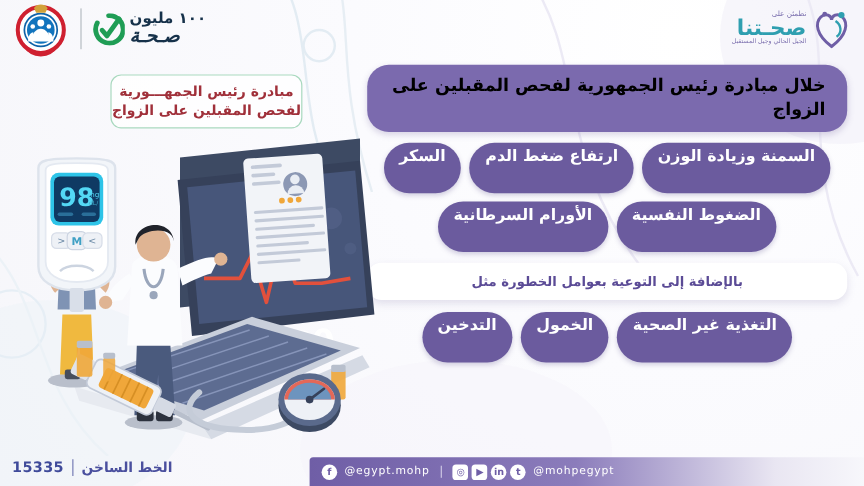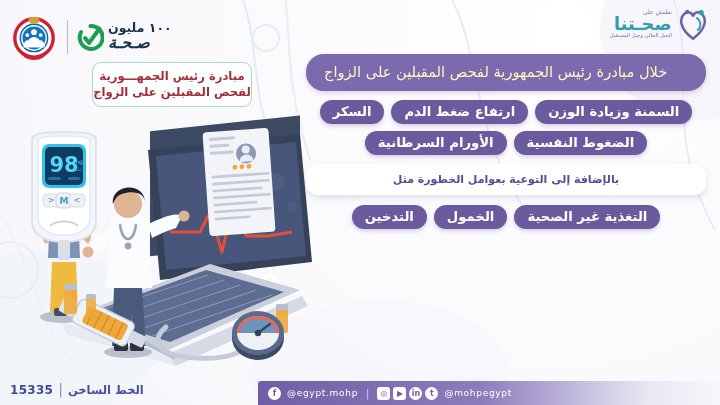--- a/index.html
+++ b/index.html
@@ -20,21 +20,21 @@
   .swirl{ position:absolute; pointer-events:none; }
   #swirl-a{ left:180px; top:-40px; width:220px; height:200px; }
   #swirl-b{ left:430px; top:-20px; width:300px; height:260px; }
   #swirl-c{ left:-30px; top:150px; width:200px; height:230px; }
   .blob{ position:absolute; border-radius:50%; pointer-events:none; }
   #blob-1{ left:600px; top:-60px; width:200px; height:180px; background:#f0eef8; opacity:.55; }
   #blob-2{ left:-70px; top:250px; width:230px; height:170px; background:#eef4f9; opacity:.6; }
   #blob-3{ left:250px; top:300px; width:260px; height:150px; background:#f4f2fa; opacity:.4; }
 
   
-  #logo-row{ position:absolute; left:10px; top:13px; display:flex; align-items:center; gap:9px; direction:ltr;}
+  #logo-row{ position:absolute; left:10px; top:0; display:flex; align-items:center; gap:9px; direction:ltr;}
   #moh-seal{ width:48px; height:48px; position:relative; }
   #logo-divider{ width:1px; height:34px; background:#9aa2aa; opacity:.7; }
   #hundred-million{ display:flex; align-items:center; gap:4px; direction:rtl; }
   #hm-check{ width:27px; height:27px; }
   #hm-text{ display:flex; flex-direction:column; align-items:flex-end; line-height:1.02; color:#16314a; }
   #hm-line1{ font-size:12.5px; font-weight:bold; letter-spacing:-.2px; }
   #hm-line2{ font-size:16px; font-weight:bold; letter-spacing:2.4px;font-style:italic; }
 
   
   #initiative-box{
@@ -55,37 +55,37 @@
   #sehetna-heart{ width:34px; height:36px; }
 
   
   #content{
     position:absolute; right:14px; top:54px; width:400px;
     display:flex; flex-direction:column; align-items:stretch; gap:9px;
   }
   #header-banner{
     background:#7b6aae; border-radius:18px;
     padding:8px 18px 9px;
-    color:#fef9c3; text-align:left; line-height:1.34;
-    font-size:14.6px; font-weight:normal;
+    color:#000000; text-align:right; line-height:1.34;
+    font-size:14.6px; font-weight:bold;
     box-shadow:0 2px 5px rgba(90,75,140,.22);
   }
   .white-card{
     background:#ffffff; border-radius:12px;
     padding:9px 14px; text-align:center;
     color:#5b4b96; font-weight:bold;
     box-shadow:0 3px 7px rgba(120,110,160,.20);
   }
   #disease-heading{ font-size:19px; letter-spacing:-.2px; }
   #risk-heading{ font-size:11px; letter-spacing:-.2px; }
 
   .pill-row{ display:flex; flex-wrap:nowrap; justify-content:center; gap:7px; }
   .pill{
     background:#6b5b9e; color:#ffffff;
-    border-radius:999px; padding:4px 13px 5px;
+    border-radius:999px; padding:4px 13px 23px;
     font-size:13.2px; font-weight:bold; white-space:nowrap;
     box-shadow:0 2px 4px rgba(80,66,130,.25);
   }
   #pill-row-2{ margin-top:-2px; }
   #pill-row-3{ margin-top:1px; }
 
   
   #illustration{ position:absolute; left:0; top:112px; width:320px; height:265px; }
 
   

